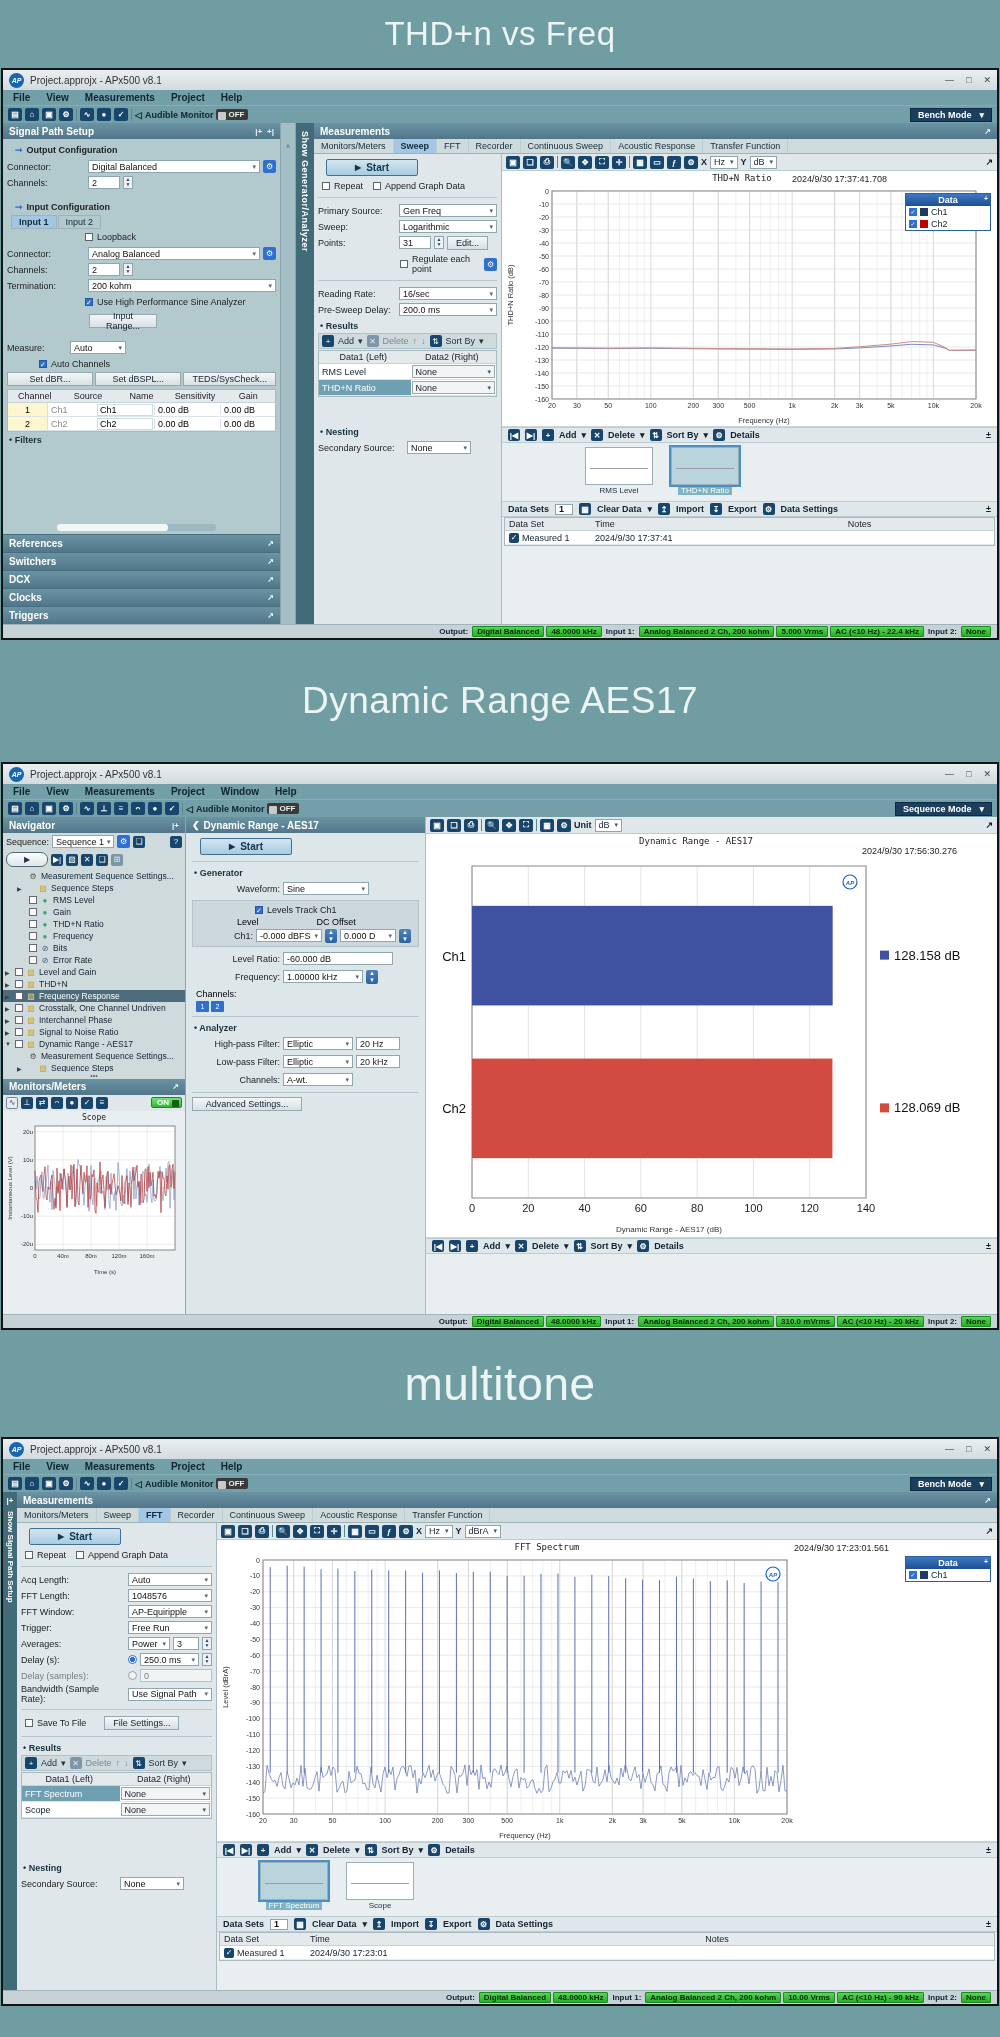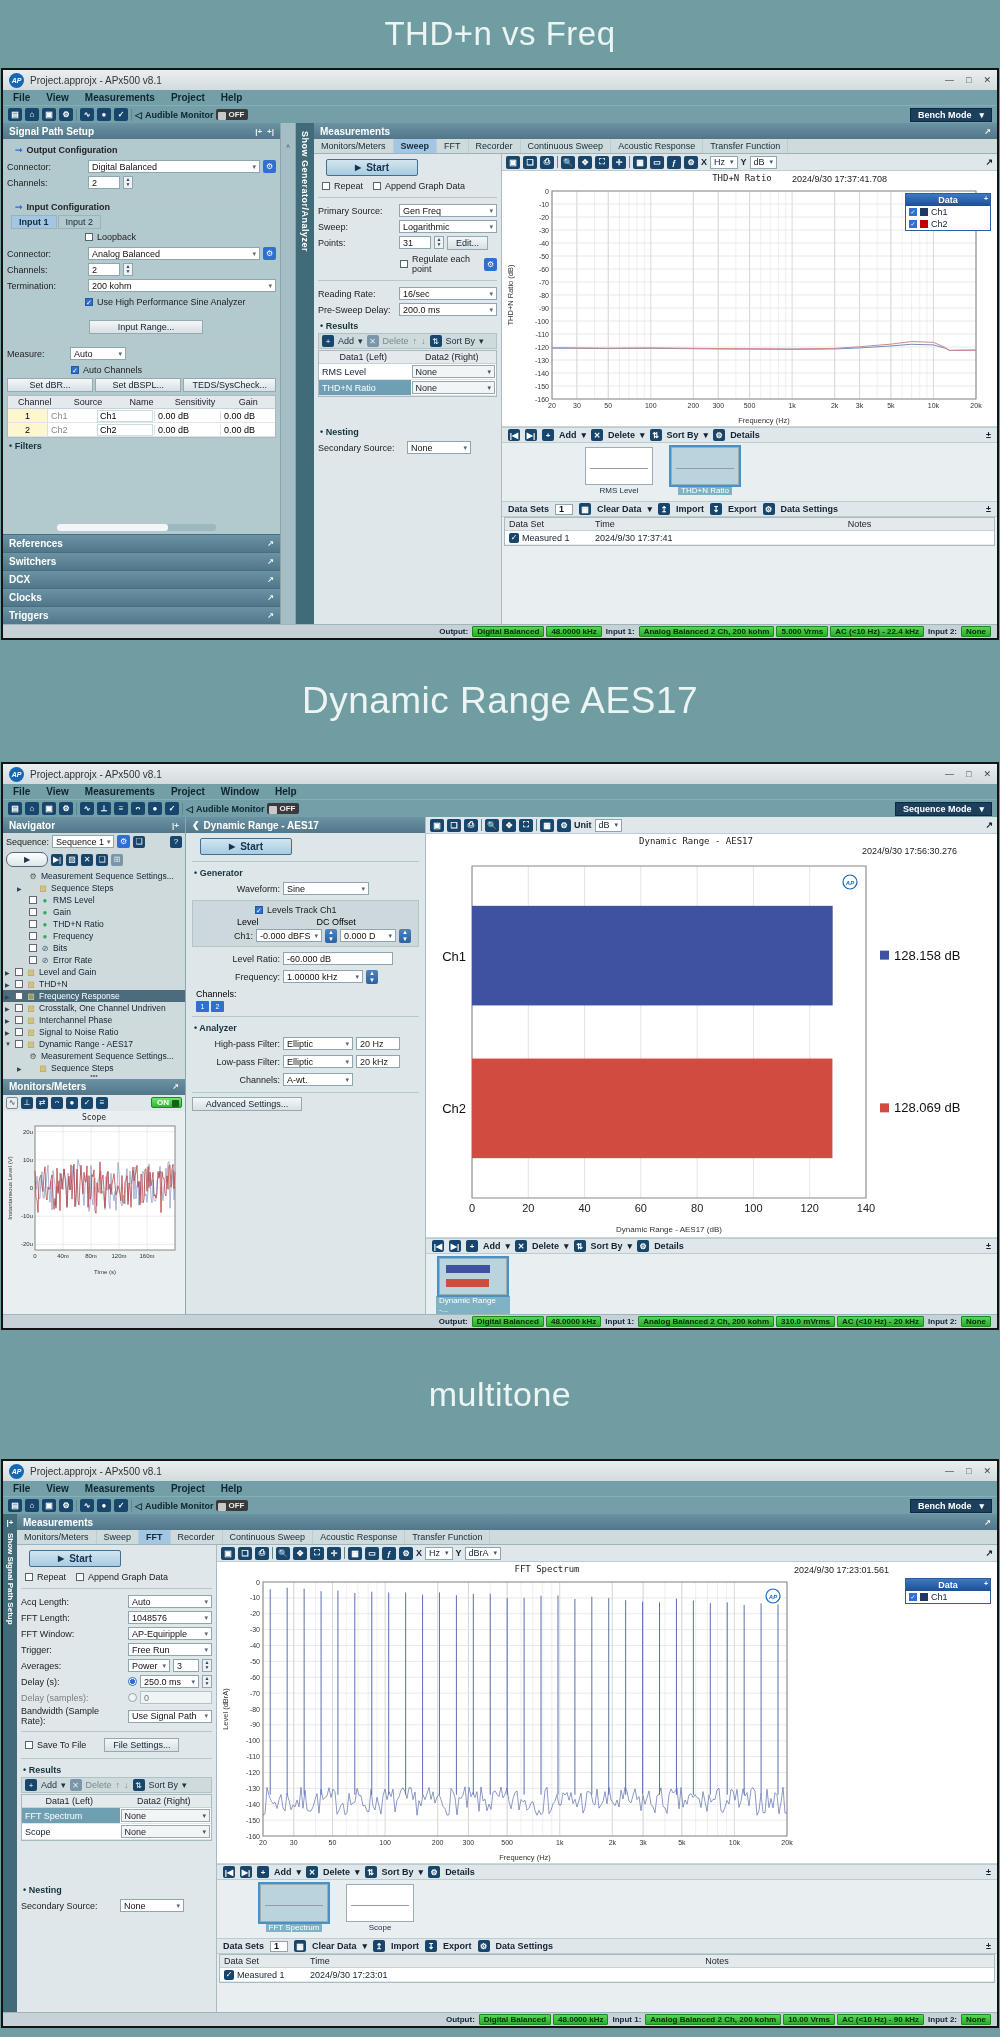--- a/index.html
+++ b/index.html
@@ -1,20 +1,20 @@
 <!DOCTYPE html>
 <html><head>
 <meta charset="utf-8">
 <style>
 *{box-sizing:border-box;margin:0;padding:0}
 body{width:1000px;height:2037px;background:#6F9DA1;font-family:"Liberation Sans",sans-serif;overflow:hidden}
 .banner{display:flex;align-items:center;justify-content:center;color:#EDF4F4;font-weight:300;letter-spacing:.5px}
 #banner1{height:68px;font-size:33px}
 #banner2{height:122px;font-size:37px}
-#banner3{height:129px;font-size:34px}
+#banner3{height:107px;font-size:46px}
 .win{margin:0 1px;border:2px solid #131313;background:#cdd8db;display:flex;flex-direction:column;position:relative;overflow:hidden}
 #win1{height:572px}#win2{height:568px}#win3{height:569px}
 .tb{height:20px;background:linear-gradient(#eaeff1,#d2dbde);display:flex;align-items:center;padding:0 6px;gap:6px;flex:none}
 .tb .t{font-size:10px;color:#333}
 .aplogo{width:15px;height:15px;border-radius:50%;background:#1467b4;color:#fff;font-size:7px;font-weight:bold;font-style:italic;display:flex;align-items:center;justify-content:center;flex:none}
 .winbtns{margin-left:auto;display:flex;gap:12px;color:#444;font-size:9px}
 .menubar{height:15px;background:#73a0a8;display:flex;gap:16px;align-items:center;padding:0 10px;font-size:10px;font-weight:bold;color:#0f242e;flex:none}
 .toolbar{height:18px;background:#73a0a8;border-top:1px solid #85afb6;display:flex;align-items:center;gap:3px;padding:0 5px;font-size:9px;font-weight:bold;color:#0f242e;flex:none}
 .ticon,.navsq{width:14px;height:13px;background:#17456b;color:#fff;border-radius:2px;font-size:8px;display:flex;align-items:center;justify-content:center;flex:none}
 .navsq{width:12px;height:12px}
@@ -248,30 +248,30 @@
                 <span>200 kohm</span>
                 <span class="arr">▾</span>
               </div>
 
             </div>
           </div>
         <div class="ckrow" style="margin-left:78px">
             <span class="ck on">✓</span>
             <span>Use High Performance Sine Analyzer</span>
           </div>
-        <button class="minibtn" style="margin:10px 0 2px 82px;width:114px;justify-content:center">Input Range...</button>
+        <button class="minibtn" style="margin:4px 0 2px 82px;width:68px;justify-content:center">Input Range...</button>
         <div class="divider"></div>
         <div class="frow">
             <span class="flabel" style="width:60px">Measure:</span>
           <div class="ctl dd" style="flex:0 0 56px">
               <span>Auto</span>
               <span class="arr">▾</span>
             </div>
         </div>
-        <div class="ckrow" style="margin-left:64px">
+        <div class="ckrow" style="margin-left:32px">
             <span class="ck on">✓</span>
             <span>Auto Channels</span>
           </div>
         <div style="display:flex;gap:2px">
 
         <button class="minibtn" style="flex:1;justify-content:center">Set dBR...</button>
             <button class="minibtn" style="flex:1;justify-content:center">Set dBSPL...</button>
             <button class="minibtn" style="flex:1;justify-content:center">TEDS/SysCheck...</button>
           </div>
         <div class="rgrid" style="margin-top:2px">
@@ -1091,29 +1091,20 @@
           <span>▾</span>
         <span class="navsq">✕</span>
           <span>Delete</span>
           <span>▾</span>
         <span class="navsq">⇅</span>
           <span>Sort By</span>
           <span>▾</span>
         <span class="navsq">⚙</span>
           <span>Details</span>
         <span class="pm">±</span>
-      </div>
-      <div class="thumbrow" style="height:60px;padding-left:10px">
-        <div class="thumb sel">
-          <div class="tg">
-            <div class="minibar" style="top:6px;width:44px;background:#3F51A1"></div>
-            <div class="minibar" style="top:20px;width:43px;background:#D24B41"></div>
-          </div>
-          <span class="tlbl">Dynamic Range -...</span>
-        </div>
       </div>
     </div>
   </div>
   <div class="statusbar">
     <span>Output:</span>
     <span style="display:flex;gap:2px">
         <span class="chip">Digital Balanced</span>
         <span class="chip">48.0000 kHz</span>
       </span>
     <span>Input 1:</span>

